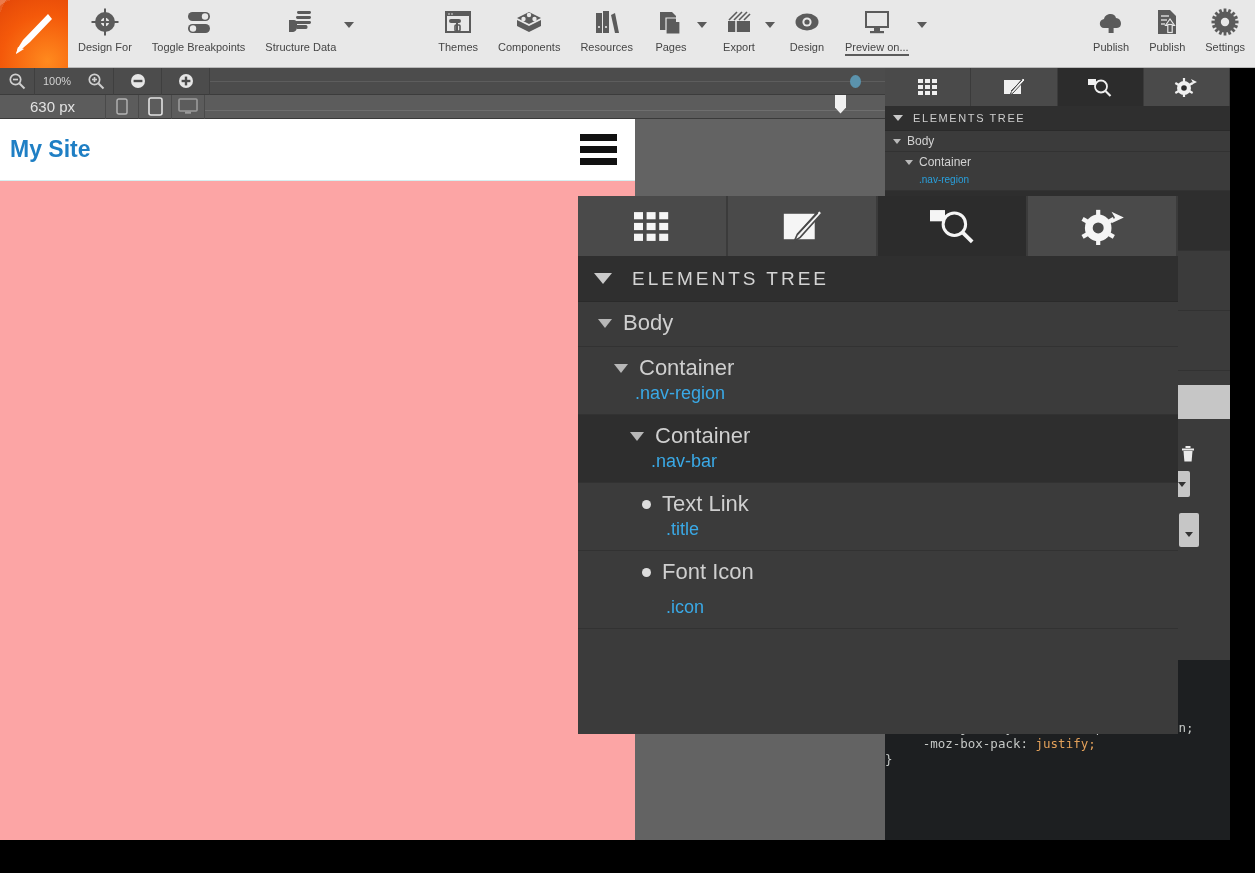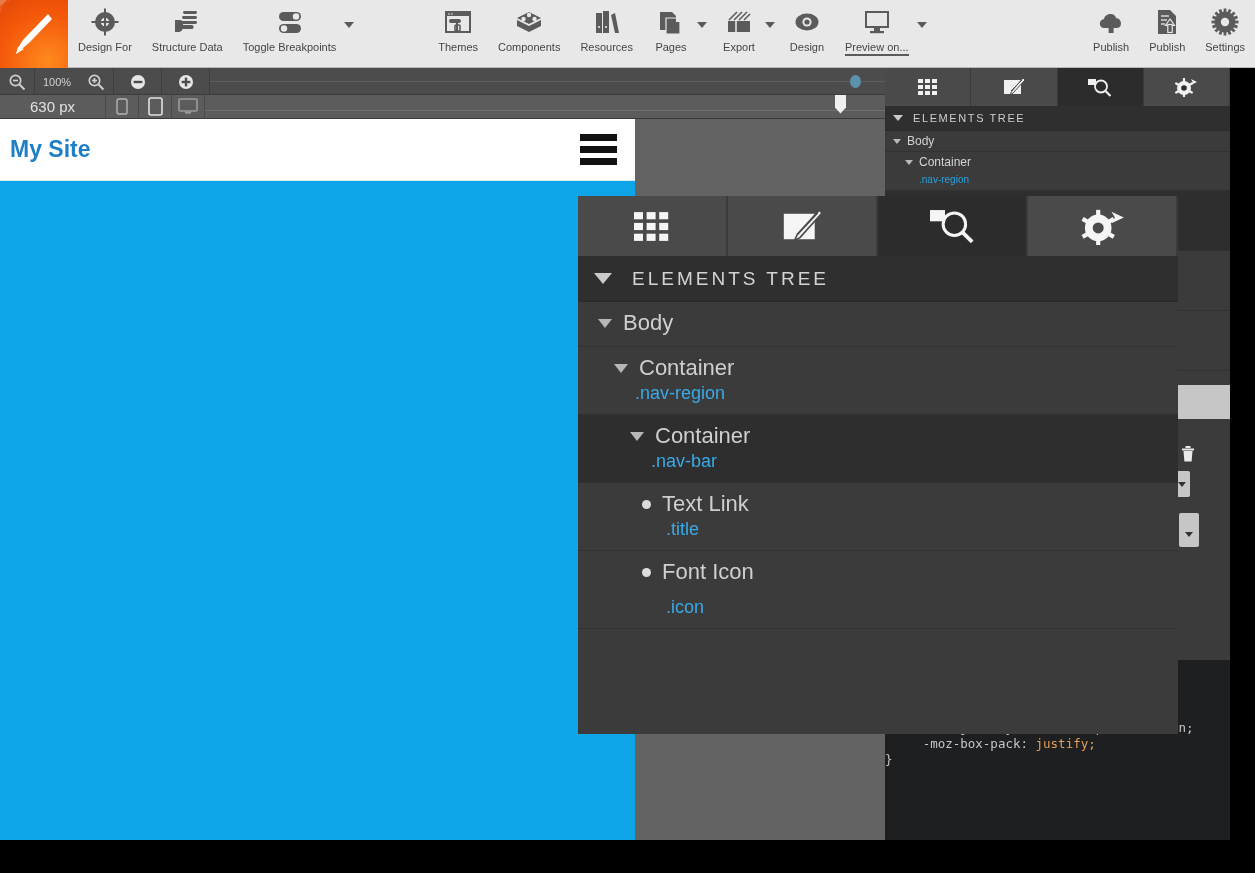--- a/index.html
+++ b/index.html
@@ -46,21 +46,21 @@
   .tb-caret {
     width: 0; height: 0; border-left: 5px solid transparent; border-right: 5px solid transparent;
     border-top: 6px solid #5a5a5a; align-self: flex-start; margin-top: 22px; margin-left: -2px;
     margin-right: 4px;
   }
   .tb-spacer { flex: 1 1 auto; }
 
   
   .zoombar {
     position: absolute; left: 0; top: 68px; width: 885px; height: 27px;
-    background: #4c4c4c; display: flex; align-items: flex-start;
+    background: #4c4c4c; display: flex; align-items: center;
     border-bottom: 1px solid #3c3c3c;
   }
   .zb-cell {
     height: 27px; display: flex; align-items: center; justify-content: center;
     border-right: 1px solid #3f3f3f;
   }
   .zb-zoomout { width: 35px; }
   .zb-pct { width: 44px; color: #d2d2d2; font-size: 11px; border-right: none; }
   .zb-zoomin { width: 35px; }
   .zb-minus { width: 48px; }
@@ -94,21 +94,21 @@
     clip-path: polygon(0 0, 100% 0, 100% 68%, 50% 100%, 0 68%);
   }
 
   
   .canvas {
     position: absolute; left: 0; top: 119px; width: 885px; height: 721px;
     background: #636363; overflow: hidden;
   }
   .site {
     position: absolute; left: 0; top: 0; width: 635px; height: 721px;
-    background: #0ea5e9;
+    background: #fca5a5;
   }
   .navregion { width: 635px; background: #fff; }
   .navbar {
     height: 62px; background: #fff; border-bottom: 1px solid #d6eff0;
     display: flex; align-items: center; justify-content: space-between;
     padding: 0 18px 0 10px;
   }
   .site-title {
     color: #1f7fc4; font-size: 23px; font-weight: bold;
     font-family: "Liberation Sans", sans-serif;
@@ -233,41 +233,41 @@
             <circle cx="14" cy="14" r="1.8" fill="#5b5b5b"></circle>
             <rect x="13" y="0.5" width="2" height="27" fill="#5b5b5b"></rect>
             <rect x="0.5" y="13" width="27" height="2" fill="#5b5b5b"></rect>
           </svg>
         </span>
         <span class="lb">Design For</span>
       </div>
 
       <div class="tb-item">
         <span class="ic">
+          <svg width="30" height="28" viewBox="0 0 30 28">
+            <rect x="4" y="4" width="22" height="9" rx="4.5" fill="#5b5b5b"></rect>
+            <circle cx="21" cy="8.5" r="3.2" fill="#e8e8e8"></circle>
+            <rect x="4" y="16" width="22" height="9" rx="4.5" fill="#5b5b5b"></rect>
+            <circle cx="9" cy="20.5" r="3.2" fill="#e8e8e8"></circle>
+          </svg>
+        </span>
+        <span class="lb">Toggle Breakpoints</span>
+      </div>
+
+      <div class="tb-item">
+        <span class="ic">
           <svg width="28" height="28" viewBox="0 0 28 28">
             <rect x="10" y="3" width="14" height="3" rx="1.4" fill="#5b5b5b"></rect>
             <rect x="9" y="8" width="15" height="3" rx="1.4" fill="#5b5b5b"></rect>
             <rect x="8" y="13" width="16" height="3" rx="1.4" fill="#5b5b5b"></rect>
             <path d="M2 12 L7 12 C9 12 10 14 10 16 L10 19 C10 22 8 24 5 24 L2 24 Z" fill="#5b5b5b"></path>
             <path d="M8 17 L19 17 C21 17 21 21 19 21 L10 21 Z" fill="#5b5b5b"></path>
           </svg>
         </span>
         <span class="lb">Structure Data</span>
-      </div>
-
-      <div class="tb-item">
-        <span class="ic">
-          <svg width="30" height="28" viewBox="0 0 30 28">
-            <rect x="4" y="4" width="22" height="9" rx="4.5" fill="#5b5b5b"></rect>
-            <circle cx="21" cy="8.5" r="3.2" fill="#e8e8e8"></circle>
-            <rect x="4" y="16" width="22" height="9" rx="4.5" fill="#5b5b5b"></rect>
-            <circle cx="9" cy="20.5" r="3.2" fill="#e8e8e8"></circle>
-          </svg>
-        </span>
-        <span class="lb">Toggle Breakpoints</span>
       </div>
       <div class="tb-caret"></div>
 
       <div style="width:70px"></div>
 
       <div class="tb-item">
         <span class="ic">
           <svg width="28" height="28" viewBox="0 0 28 28">
             <rect x="2" y="4" width="24" height="20" fill="none" stroke="#5b5b5b" stroke-width="2"></rect>
             <rect x="2" y="4" width="24" height="4" fill="#5b5b5b"></rect>

